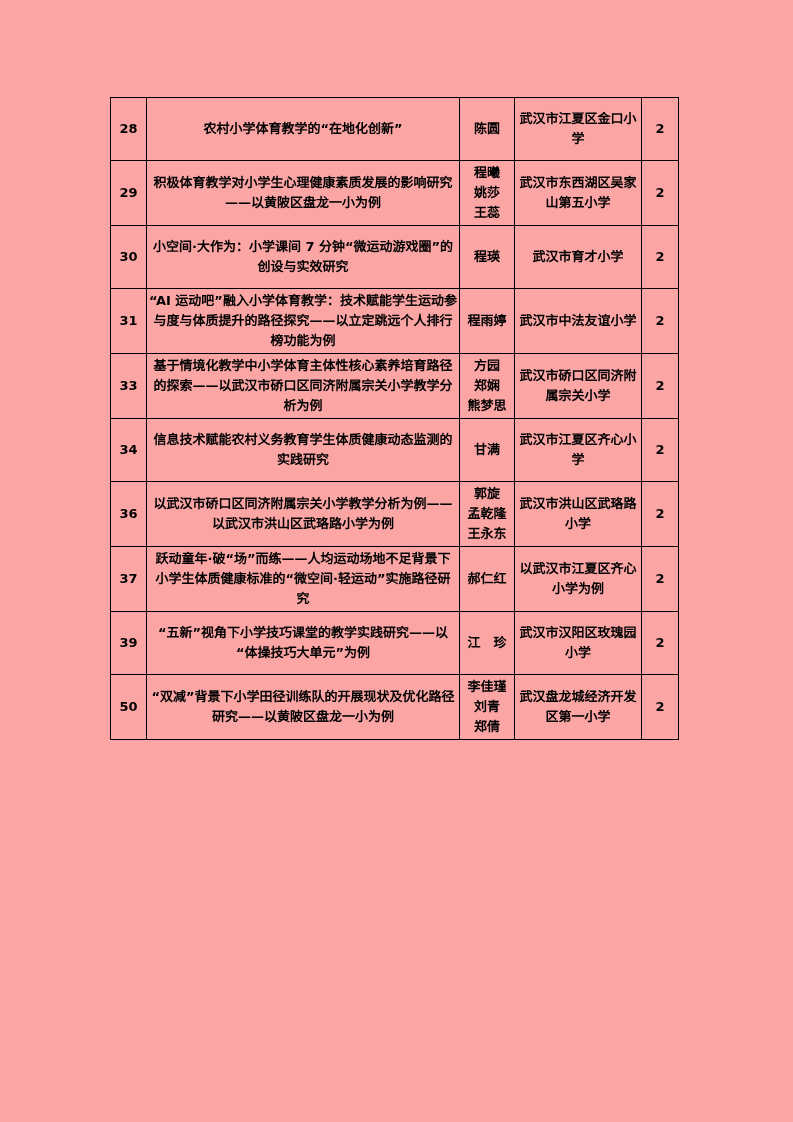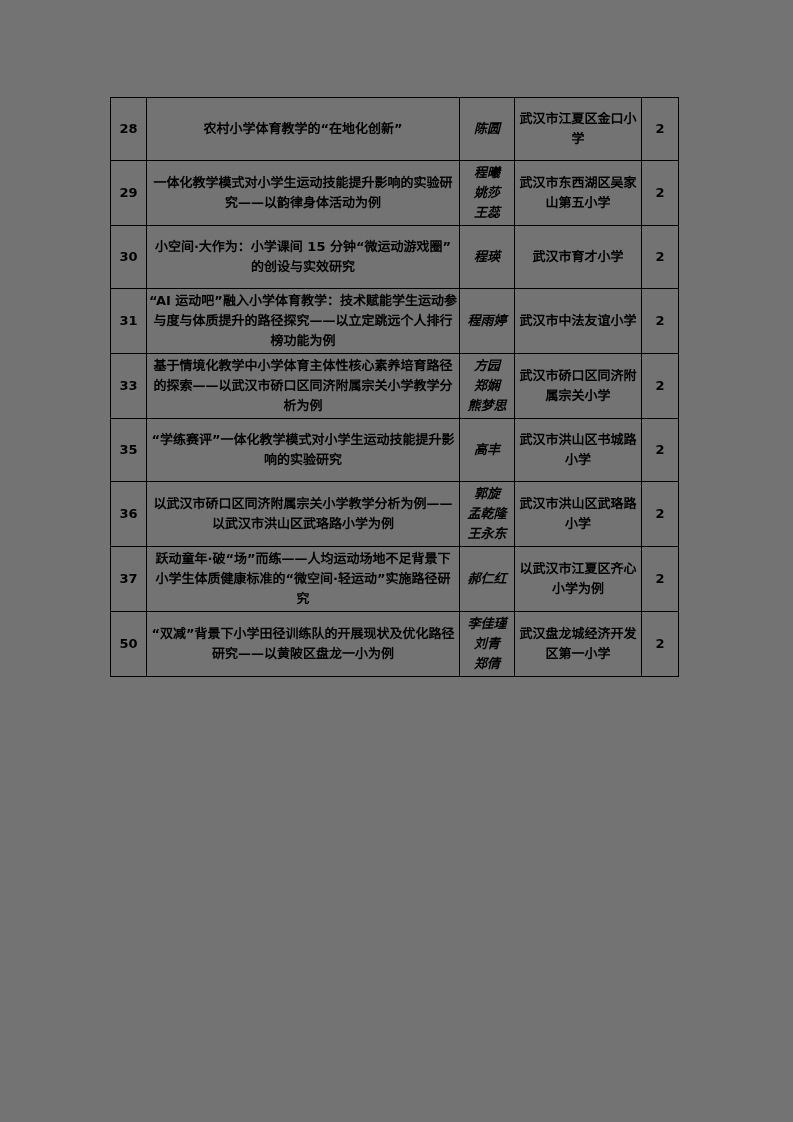--- a/index.html
+++ b/index.html
@@ -10,21 +10,21 @@
   body {
     width: 793px;
     height: 1122px;
     font-family: "DejaVu Sans", sans-serif;
     color: #000000;
   }
   .page {
     position: relative;
     width: 793px;
     height: 1122px;
-    background: #737373;
+    background: #fca5a5;
     overflow: hidden;
   }
   table.results {
     position: absolute;
     left: 110px;
     top: 97px;
     width: 568px;
     border-collapse: collapse;
     table-layout: fixed;
   }
@@ -34,21 +34,21 @@
     vertical-align: middle;
     font-size: 13px;
     font-weight: bold;
     line-height: 20px;
     padding: 2px 2px;
     height: 58px;
     word-break: break-all;
   }
   td.col-no     { font-size: 12.5px; }
   td.col-score  { font-size: 12.5px; }
-  td.col-authors div { line-height: 20px; font-style: italic; }
+  td.col-authors div { line-height: 20px; }
 </style>
 </head>
 <body>
 
 <div class="page">
   <table class="results">
     <colgroup>
       <col style="width:36px">
       <col style="width:313px">
       <col style="width:55px">
@@ -60,32 +60,32 @@
           <td class="col-no">28</td>
           <td class="col-title">农村小学体育教学的“在地化创新”</td>
           <td class="col-authors">
             <div>陈圆</div>
           </td>
           <td class="col-school">武汉市江夏区金口小学</td>
           <td class="col-score">2</td>
         </tr>
         <tr>
           <td class="col-no">29</td>
-          <td class="col-title">一体化教学模式对小学生运动技能提升影响的实验研究——以韵律身体活动为例</td>
+          <td class="col-title">积极体育教学对小学生心理健康素质发展的影响研究——以黄陂区盘龙一小为例</td>
           <td class="col-authors">
             <div>程曦</div>
             <div>姚莎</div>
             <div>王蕊</div>
           </td>
           <td class="col-school">武汉市东西湖区吴家山第五小学</td>
           <td class="col-score">2</td>
         </tr>
         <tr>
           <td class="col-no">30</td>
-          <td class="col-title">小空间·大作为：小学课间 15 分钟“微运动游戏圈”的创设与实效研究</td>
+          <td class="col-title">小空间·大作为：小学课间 7 分钟“微运动游戏圈”的创设与实效研究</td>
           <td class="col-authors">
             <div>程瑛</div>
           </td>
           <td class="col-school">武汉市育才小学</td>
           <td class="col-score">2</td>
         </tr>
         <tr>
           <td class="col-no">31</td>
           <td class="col-title">“AI 运动吧”融入小学体育教学：技术赋能学生运动参与度与体质提升的路径探究——以立定跳远个人排行榜功能为例</td>
           <td class="col-authors">
@@ -99,26 +99,26 @@
           <td class="col-title">基于情境化教学中小学体育主体性核心素养培育路径的探索——以武汉市硚口区同济附属宗关小学教学分析为例</td>
           <td class="col-authors">
             <div>方园</div>
             <div>郑娴</div>
             <div>熊梦思</div>
           </td>
           <td class="col-school">武汉市硚口区同济附属宗关小学</td>
           <td class="col-score">2</td>
         </tr>
         <tr>
-          <td class="col-no">35</td>
-          <td class="col-title">“学练赛评”一体化教学模式对小学生运动技能提升影响的实验研究</td>
+          <td class="col-no">34</td>
+          <td class="col-title">信息技术赋能农村义务教育学生体质健康动态监测的实践研究</td>
           <td class="col-authors">
-            <div>高丰</div>
+            <div>甘满</div>
           </td>
-          <td class="col-school">武汉市洪山区书城路小学</td>
+          <td class="col-school">武汉市江夏区齐心小学</td>
           <td class="col-score">2</td>
         </tr>
         <tr>
           <td class="col-no">36</td>
           <td class="col-title">以武汉市硚口区同济附属宗关小学教学分析为例——以武汉市洪山区武珞路小学为例</td>
           <td class="col-authors">
             <div>郭旋</div>
             <div>孟乾隆</div>
             <div>王永东</div>
           </td>
@@ -128,20 +128,29 @@
         <tr>
           <td class="col-no">37</td>
           <td class="col-title">跃动童年·破“场”而练——人均运动场地不足背景下小学生体质健康标准的“微空间·轻运动”实施路径研究</td>
           <td class="col-authors">
             <div>郝仁红</div>
           </td>
           <td class="col-school">以武汉市江夏区齐心小学为例</td>
           <td class="col-score">2</td>
         </tr>
         <tr>
+          <td class="col-no">39</td>
+          <td class="col-title">“五新”视角下小学技巧课堂的教学实践研究——以“体操技巧大单元”为例</td>
+          <td class="col-authors">
+            <div>江　珍</div>
+          </td>
+          <td class="col-school">武汉市汉阳区玫瑰园小学</td>
+          <td class="col-score">2</td>
+        </tr>
+        <tr>
           <td class="col-no">50</td>
           <td class="col-title">“双减”背景下小学田径训练队的开展现状及优化路径研究——以黄陂区盘龙一小为例</td>
           <td class="col-authors">
             <div>李佳瑾</div>
             <div>刘青</div>
             <div>郑倩</div>
           </td>
           <td class="col-school">武汉盘龙城经济开发区第一小学</td>
           <td class="col-score">2</td>
         </tr>

